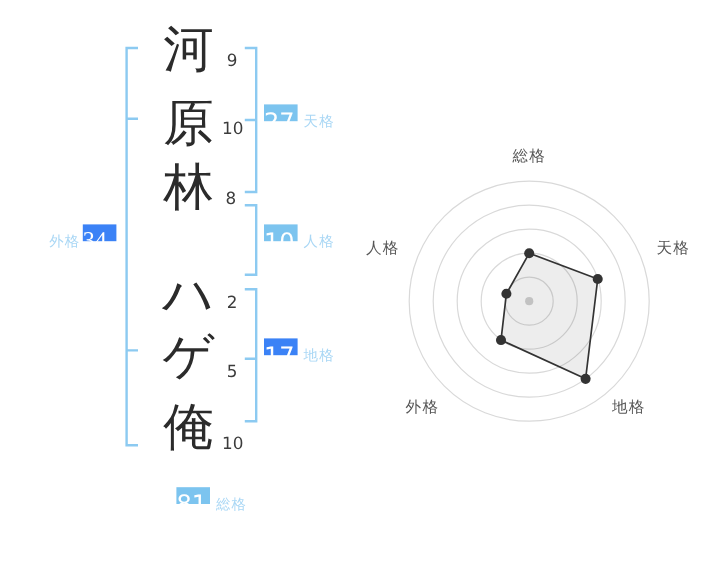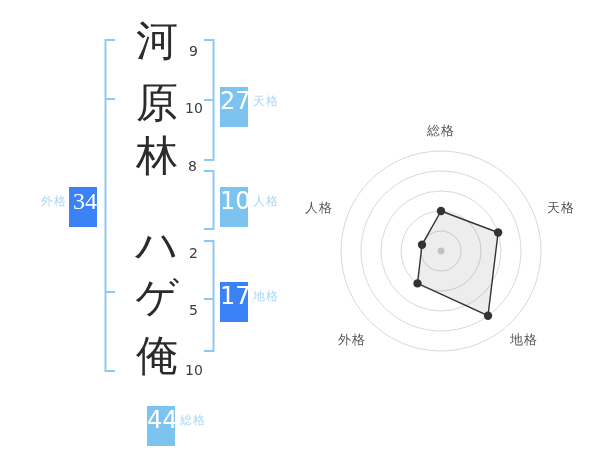--- a/index.html
+++ b/index.html
@@ -9,22 +9,22 @@
   }
   .overlay{position:absolute;left:0;top:0;}
   .kanji{
     position:absolute;left:135px;width:44px;text-align:center;
     font-size:42px;line-height:44px;color:#2b2b2b;
   }
   .strokes{
     position:absolute;font-size:14px;line-height:15px;color:#3c3c3c;
   }
   .badge{
-    position:absolute;width:28px;height:40px;text-align:right;
-    font-size:24px;line-height:28px;color:#ffffff;
+    position:absolute;width:28px;height:14px;text-align:left;
+    font-size:20px;line-height:28px;color:#ffffff;
   }
   .badge-label{
     position:absolute;font-size:12px;line-height:13px;letter-spacing:1px;
   }
   .axis-label{
     position:absolute;width:44px;text-align:center;
     font-size:13px;line-height:14px;color:#565656;letter-spacing:1px;
   }
   .bracket{fill:none;stroke-width:2px;}
 </style>
@@ -73,21 +73,21 @@
 
   <div class="badge" style="left: 220px; top: 187px; background: rgb(124, 196, 239);">10</div>
   <div class="badge-label" style="left: 253px; top: 195px; color: rgb(169, 215, 245);">人格</div>
 
   <div class="badge" style="left: 220px; top: 282px; background: #3b82f6;">17</div>
   <div class="badge-label" style="left: 253px; top: 290px; color: rgb(169, 215, 245);">地格</div>
 
   <div class="badge-label" style="left: 41px; top: 195px; color: rgb(169, 215, 245);">外格</div>
   <div class="badge" style="left: 69px; top: 187px; background: #3b82f6; font-family: Liberation Serif, serif;">34</div>
 
-  <div class="badge" style="left: 147px; top: 406px; background: rgb(124, 196, 239);">44</div>
+  <div class="badge" style="left: 147px; top: 406px; background: rgb(124, 196, 239);">81</div>
   <div class="badge-label" style="left: 180px; top: 414px; color: rgb(169, 215, 245);">総格</div>
 
   <div class="axis-label" style="left:419px;top:124px">総格</div>
   <div class="axis-label" style="left:539px;top:201px">天格</div>
   <div class="axis-label" style="left:502px;top:333px">地格</div>
   <div class="axis-label" style="left:330px;top:333px">外格</div>
   <div class="axis-label" style="left:297px;top:201px">人格</div>
 
 </div>
 

